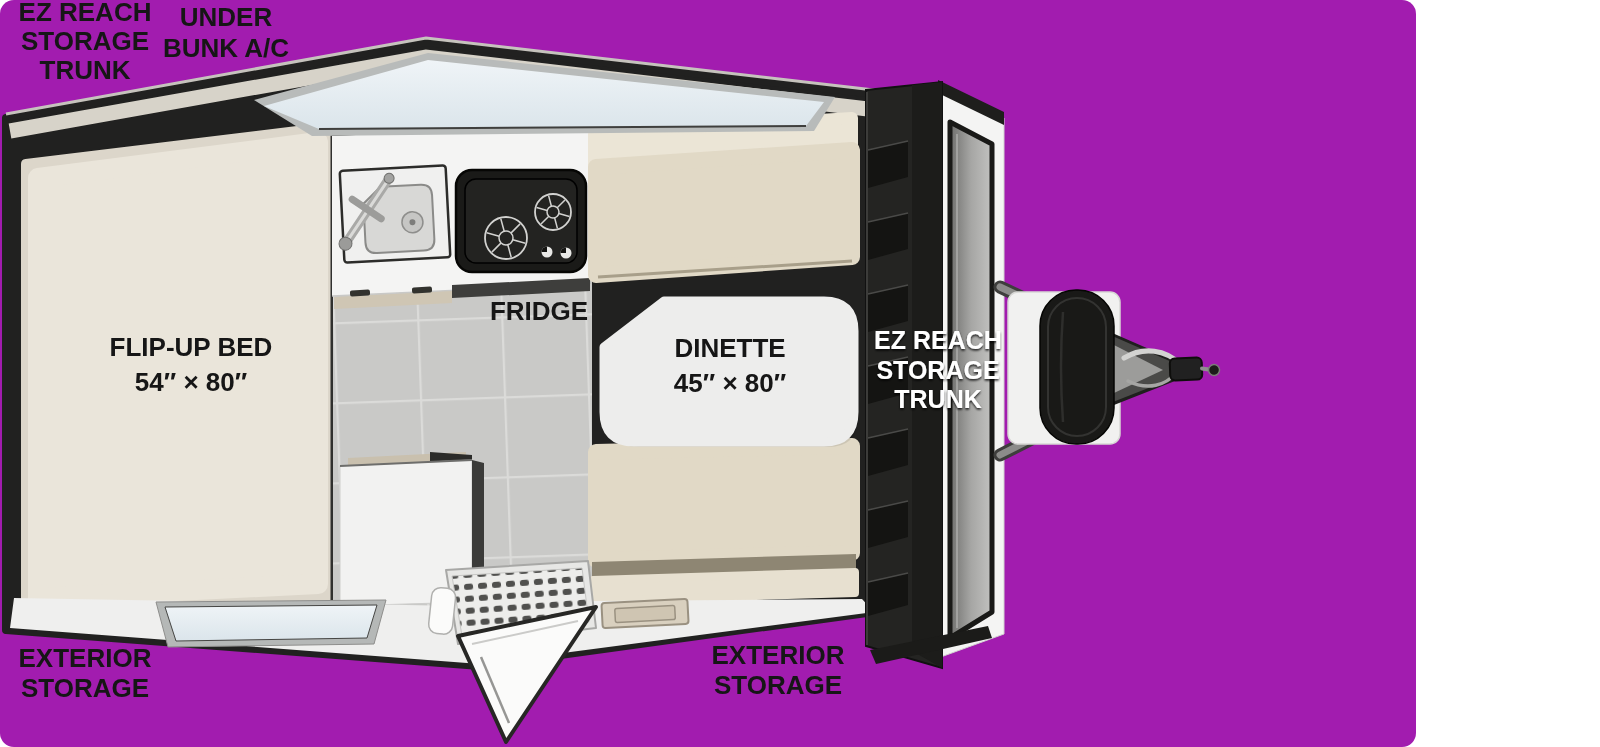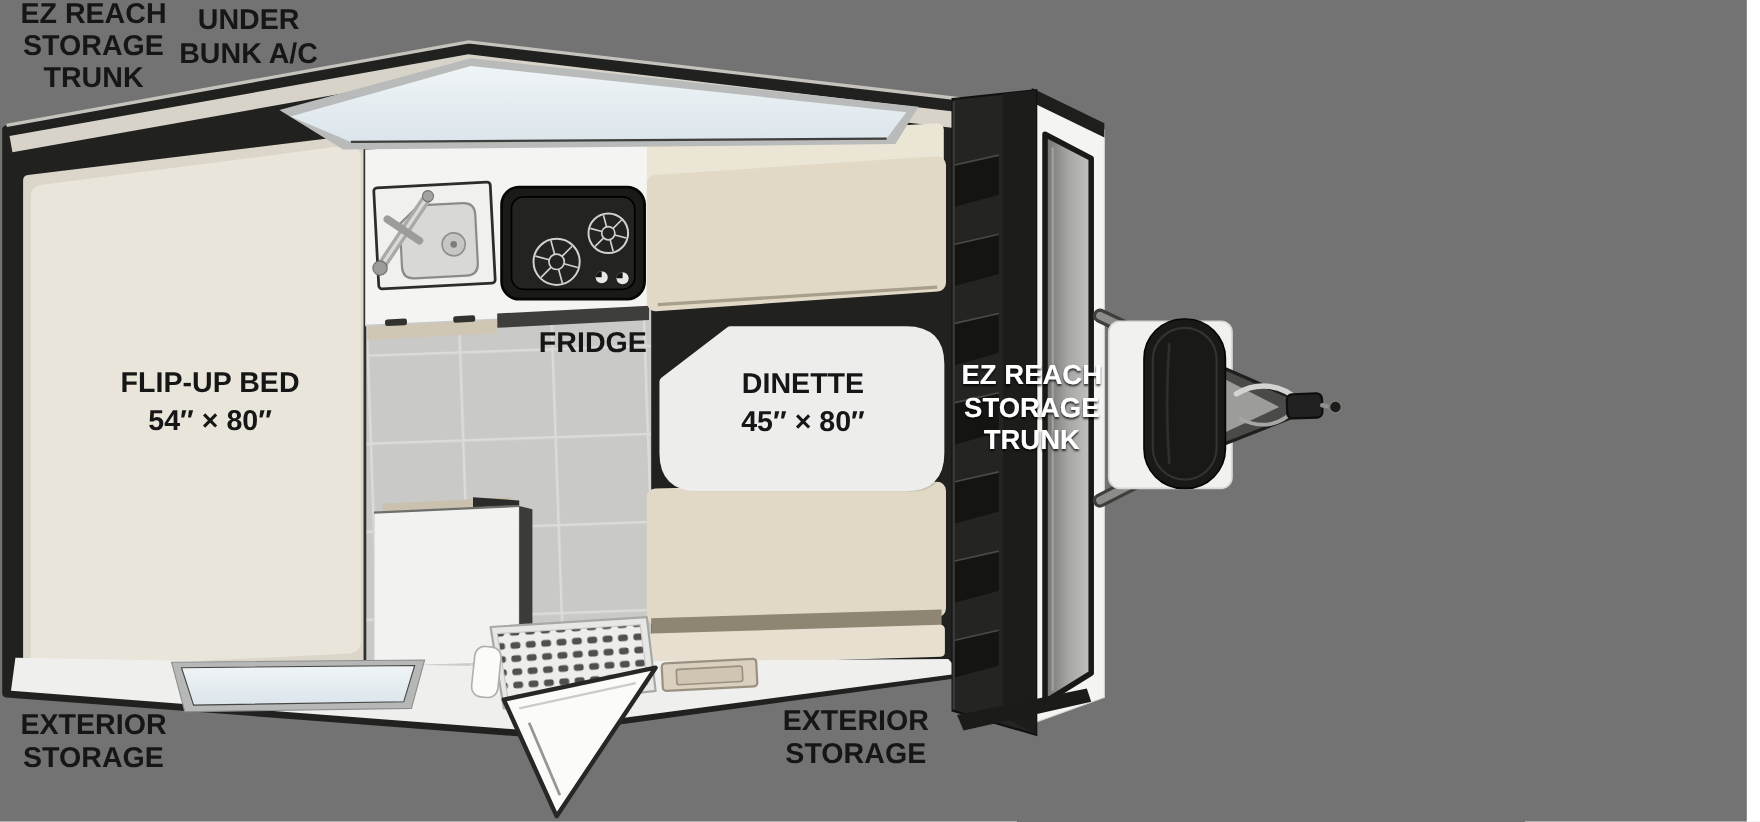--- a/index.html
+++ b/index.html
@@ -1,17 +1,17 @@
 <!DOCTYPE html>
 <html><head>
 <meta charset="utf-8">
 <style>
   html,body{margin:0;padding:0;background:#ffffff;}
-  .canvas{position:relative;width:1588px;height:747px;background:#737373;overflow:hidden;
-          font-family:"Liberation Sans",sans-serif;}
+  .canvas{position:relative;width:1416px;height:747px;background:#a21caf;overflow:hidden;
+          font-family:"Liberation Sans",sans-serif;border-radius:14px;}
   svg{display:block;}
   .lbl{font-family:"Liberation Sans",sans-serif;font-weight:700;font-size:26px;
        fill:#161616;text-anchor:middle;letter-spacing:0px;}
   .lbl-white{fill:#ffffff;font-size:25px;}
 </style>
 </head>
 <body>
 
 <div class="canvas">
 <svg width="1600" height="747" viewBox="0 0 1600 747">

